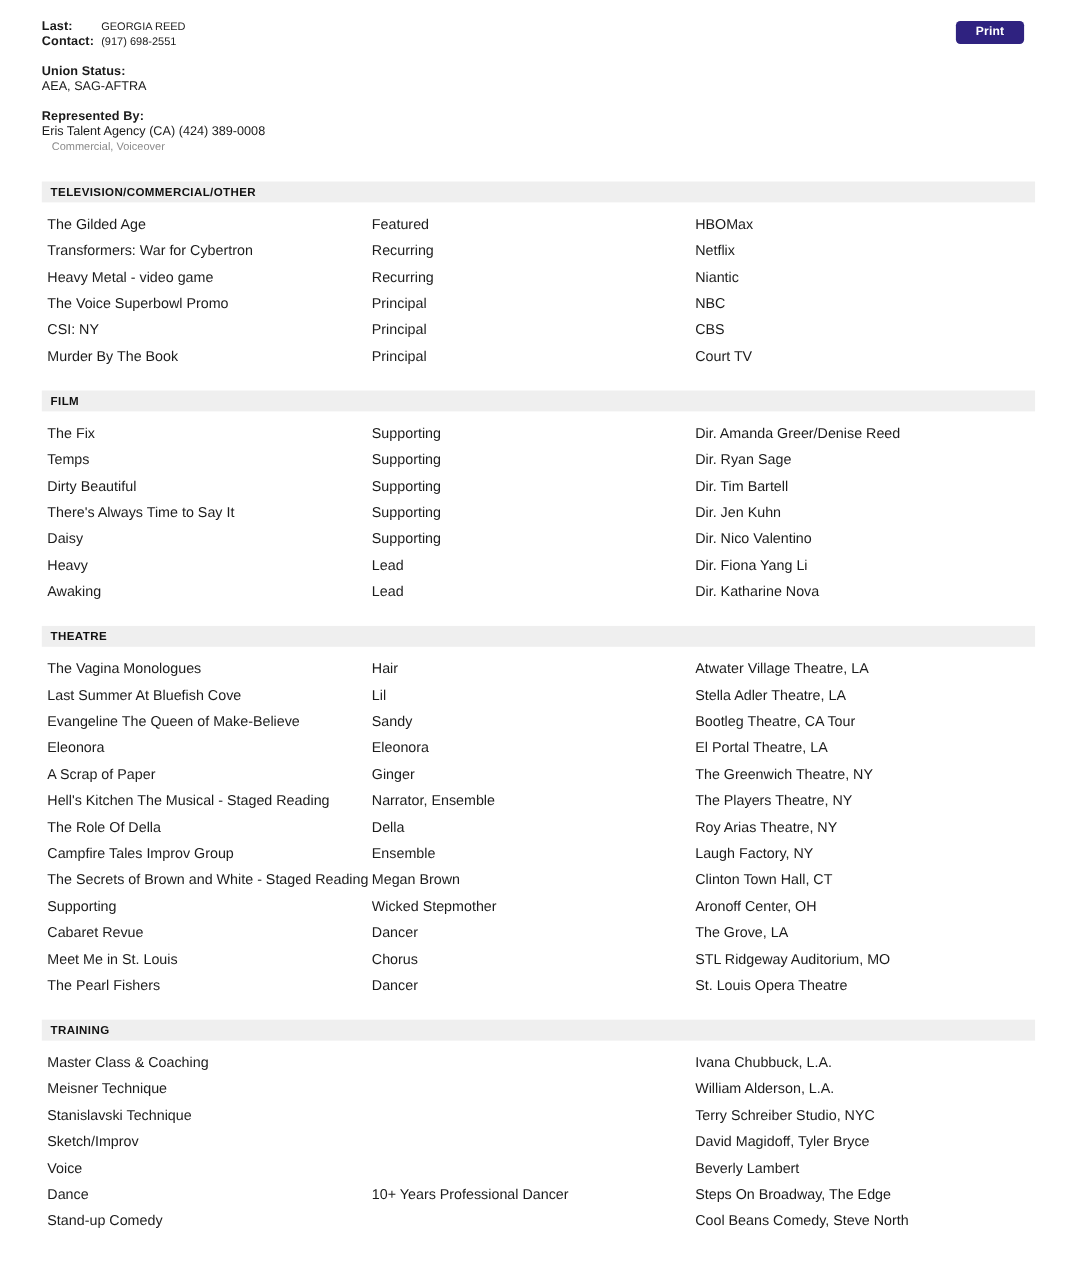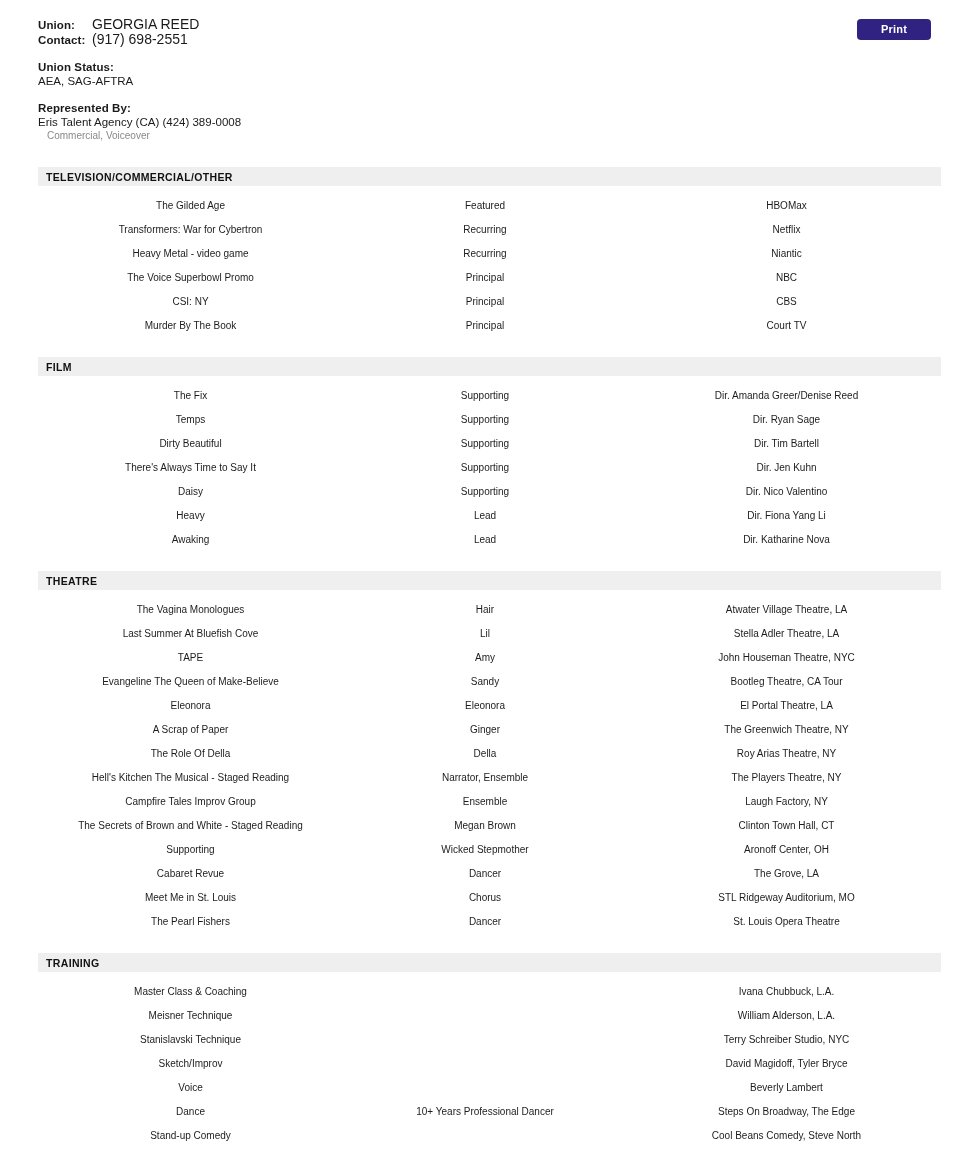--- a/index.html
+++ b/index.html
@@ -40,21 +40,21 @@
     align-items: baseline;
   }
   .id-label {
     font-weight: bold;
     width: 54px;
     flex: 0 0 54px;
     font-size: 11.5px;
     letter-spacing: 0.1px;
   }
   .id-value {
-    font-size: 14px;
+    font-size: 10px;
     color: #1a1a1a;
   }
 
   .block-gap { height: 13px; }
 
   .stack-label {
     font-weight: bold;
     font-size: 11.5px;
     line-height: 14px;
     letter-spacing: 0.1px;
@@ -67,41 +67,40 @@
     font-size: 10px;
     line-height: 14px;
     color: #8a8a8a;
     padding-left: 9px;
   }
 
   .print-button {
     position: absolute;
     top: 1px;
     right: 10px;
-    width: 74px;
+    width: 62px;
     height: 21px;
     background: #2f2280;
     color: #ffffff;
     border: none;
     border-radius: 4px;
     font-family: "Liberation Sans", sans-serif;
     font-size: 11px;
     font-weight: bold;
     letter-spacing: 0.2px;
     cursor: pointer;
     padding: 0;
     line-height: 21px;
     text-align: center;
     margin-left: 28px;
   }
 
   
   .sections {
     margin-top: 24px;
-    text-align: center;
   }
   .section {
     margin-bottom: 20px;
   }
   .section:last-child { margin-bottom: 16px; }
 
   .section-header {
     background: #efefef;
     height: 19px;
     display: flex;
@@ -114,21 +113,21 @@
     font-size: 10.5px;
     font-weight: bold;
     letter-spacing: 0.35px;
     color: #111111;
   }
 
   .row {
     display: flex;
     height: 24px;
     align-items: center;
-    font-size: 10px;
+    font-size: 13px;
     color: #1c1c1c;
   }
   .col-a {
     width: 300px;
     flex: 0 0 300px;
     padding-left: 5px;
     box-sizing: border-box;
     white-space: nowrap;
     overflow: hidden;
   }
@@ -158,21 +157,21 @@
 </style>
 </head>
 <body>
 
 <div class="page">
 
   <div class="header-zone">
 
     <div class="id-block">
       <div class="id-line">
-        <span class="id-label">Union:</span>
+        <span class="id-label">Last:</span>
         <span class="id-value">GEORGIA REED</span>
       </div>
       <div class="id-line">
         <span class="id-label">Contact:</span>
         <span class="id-value">(917) 698-2551</span>
       </div>
     </div>
 
     <div class="block-gap"></div>
 
@@ -276,50 +275,45 @@
           <div class="col-a">The Vagina Monologues</div>
           <div class="col-b">Hair</div>
           <div class="col-c">Atwater Village Theatre, LA</div>
         </div>
         <div class="row">
           <div class="col-a">Last Summer At Bluefish Cove</div>
           <div class="col-b">Lil</div>
           <div class="col-c">Stella Adler Theatre, LA</div>
         </div>
         <div class="row">
-          <div class="col-a">TAPE</div>
-          <div class="col-b">Amy</div>
-          <div class="col-c">John Houseman Theatre, NYC</div>
-        </div>
-        <div class="row">
           <div class="col-a">Evangeline The Queen of Make-Believe</div>
           <div class="col-b">Sandy</div>
           <div class="col-c">Bootleg Theatre, CA Tour</div>
         </div>
         <div class="row">
           <div class="col-a">Eleonora</div>
           <div class="col-b">Eleonora</div>
           <div class="col-c">El Portal Theatre, LA</div>
         </div>
         <div class="row">
           <div class="col-a">A Scrap of Paper</div>
           <div class="col-b">Ginger</div>
           <div class="col-c">The Greenwich Theatre, NY</div>
         </div>
         <div class="row">
+          <div class="col-a">Hell's Kitchen The Musical - Staged Reading</div>
+          <div class="col-b">Narrator, Ensemble</div>
+          <div class="col-c">The Players Theatre, NY</div>
+        </div>
+        <div class="row">
           <div class="col-a">The Role Of Della</div>
           <div class="col-b">Della</div>
           <div class="col-c">Roy Arias Theatre, NY</div>
         </div>
         <div class="row">
-          <div class="col-a">Hell's Kitchen The Musical - Staged Reading</div>
-          <div class="col-b">Narrator, Ensemble</div>
-          <div class="col-c">The Players Theatre, NY</div>
-        </div>
-        <div class="row">
           <div class="col-a">Campfire Tales Improv Group</div>
           <div class="col-b">Ensemble</div>
           <div class="col-c">Laugh Factory, NY</div>
         </div>
         <div class="row">
           <div class="col-a">The Secrets of Brown and White - Staged Reading</div>
           <div class="col-b">Megan Brown</div>
           <div class="col-c">Clinton Town Hall, CT</div>
         </div>
         <div class="row">

